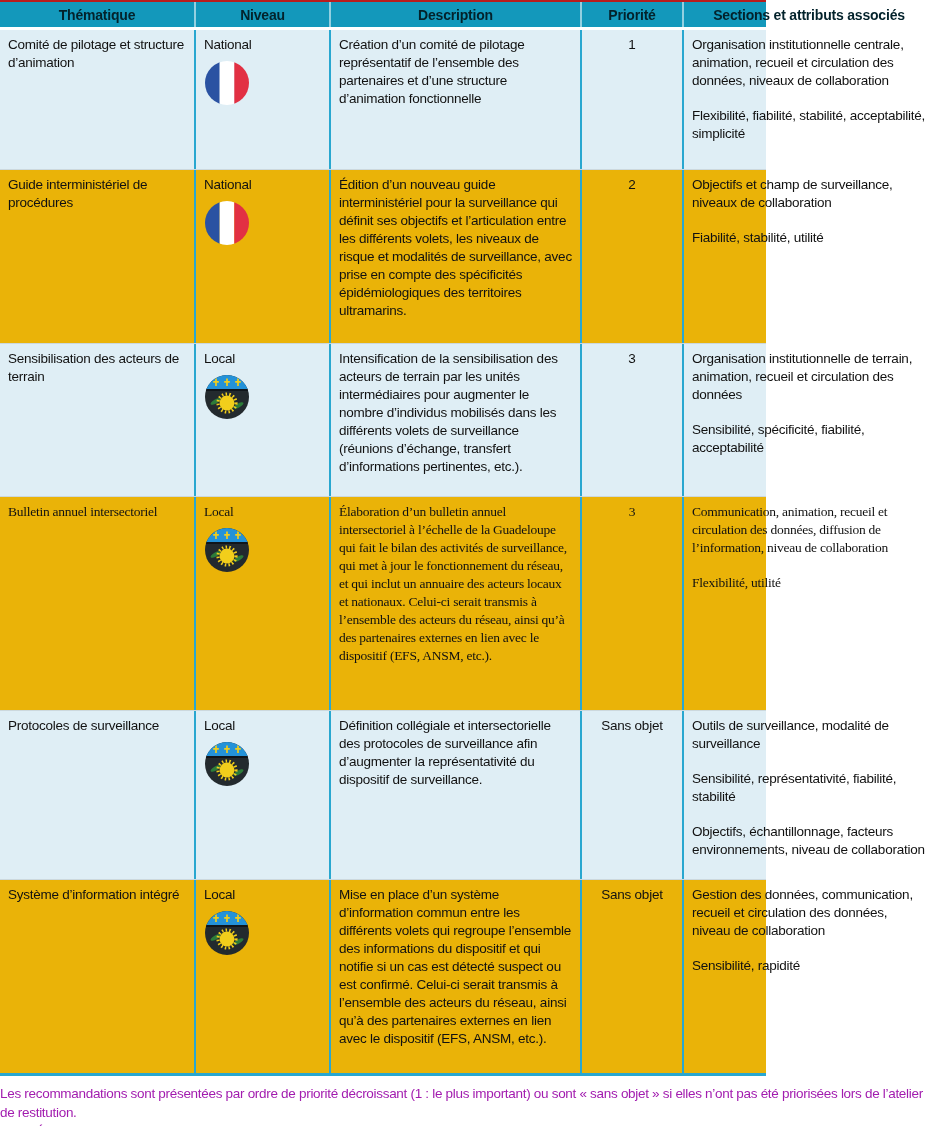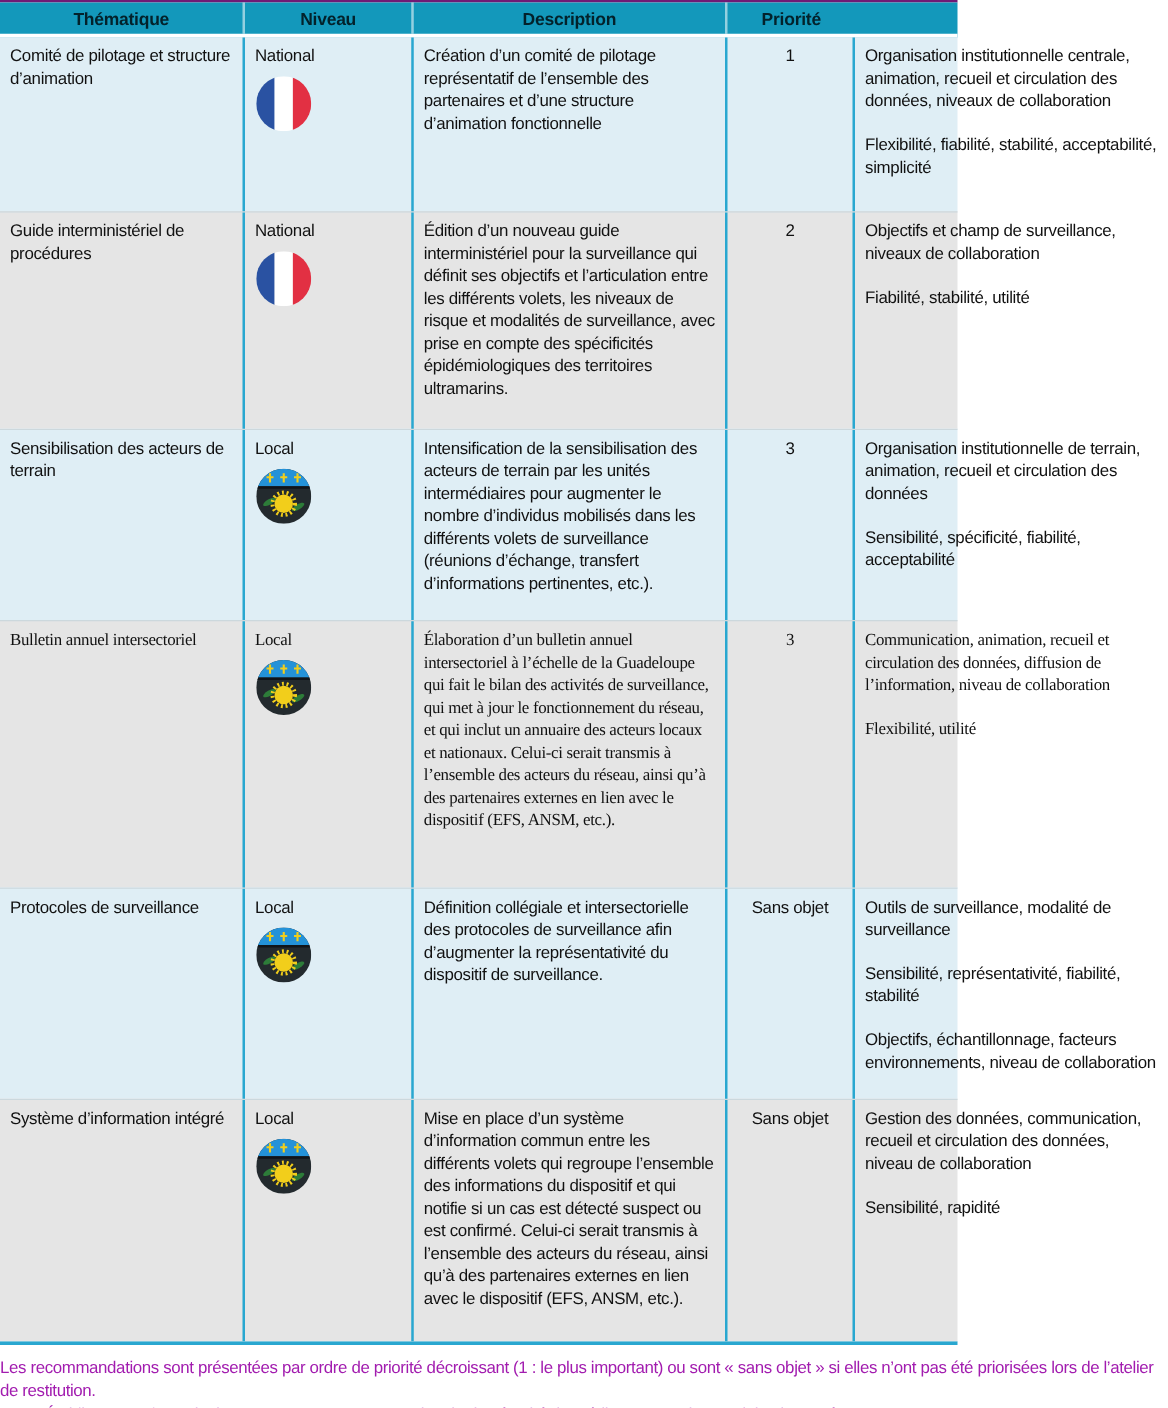--- a/index.html
+++ b/index.html
@@ -4,21 +4,21 @@
 <style>
   html, body { margin: 0; padding: 0; background: #ffffff; }
   body {
     width: 934px;
     font-family: "Liberation Sans", sans-serif;
     color: #111111;
     -webkit-font-smoothing: antialiased;
   }
   .table {
     width: 766px;
-    border-top: 2px solid #701a75;
+    border-top: 2px solid #b91c1c;
     border-bottom: 3px solid #29a7d0;
     box-sizing: border-box;
   }
   .row {
     display: grid;
     grid-template-columns: 196px 135px 251px 102px 250px;
     box-sizing: border-box;
   }
   .row.header {
     background: #1398bb;
@@ -32,21 +32,21 @@
     padding: 0 4px;
     font-size: 14px;
     font-weight: bold;
     color: #03222b;
     letter-spacing: -0.2px;
     border-right: 2px solid rgba(255,255,255,0.55);
     box-sizing: border-box;
   }
   .row.header .cell:last-child { border-right: none; }
   .row.light { background: #dfeef5; }
-  .row.white { background: #e5e5e5; }
+  .row.white { background: #eab308; }
   .body .row + .row { border-top: 1px solid #ccd8dd; }
   .cell {
     padding: 6px 8px 20px 8px;
     font-size: 13.5px;
     line-height: 18px;
     letter-spacing: -0.25px;
     border-right: 2px solid #29a7d0;
     box-sizing: border-box;
     overflow: hidden;
   }
@@ -106,20 +106,21 @@
   </defs>
 </svg>
 
 <div class="table">
 
   <div class="row header">
     <div class="cell">Thématique</div>
     <div class="cell">Niveau</div>
     <div class="cell">Description</div>
     <div class="cell">Priorité</div>
+    <div class="cell">Sections et attributs associés</div>
   </div>
 
   <div class="body">
 
     <div class="row light r1">
       <div class="cell">Comité de pilotage et structure d’animation</div>
       <div class="cell">
         <span>National</span>
         <svg class="flag" width="44" height="44" viewBox="0 0 44 44">
             <use href="#flag-fr"></use>

